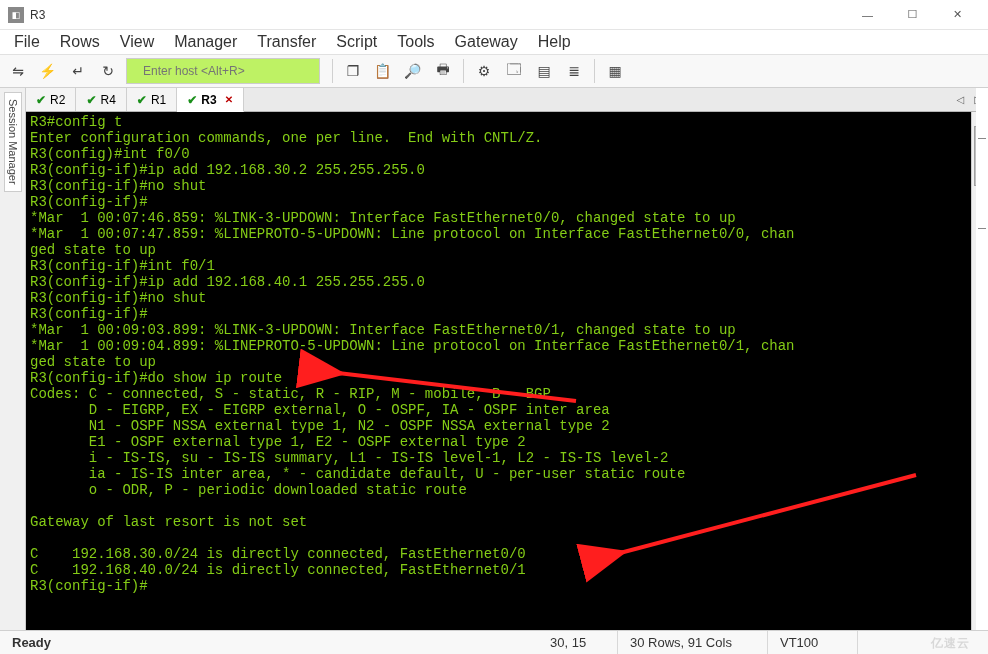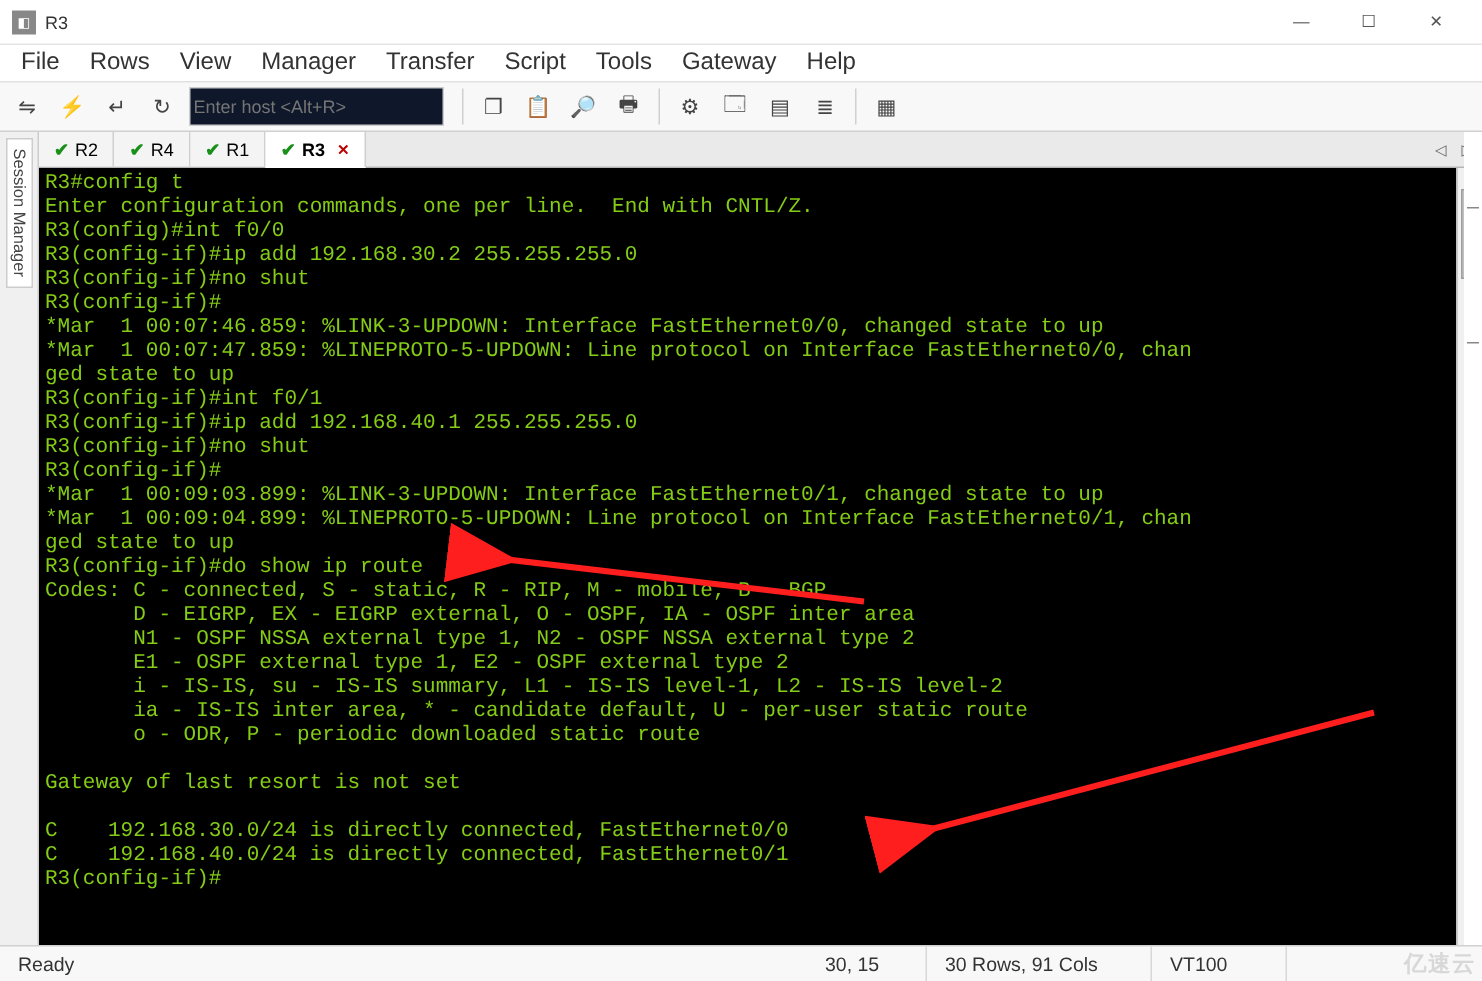--- a/index.html
+++ b/index.html
@@ -61,26 +61,26 @@
   .tool-btn {
     width: 28px; height: 28px;
     display: flex; align-items: center; justify-content: center;
     color: #444;
     cursor: pointer;
     font-size: 14px;
     border: 1px solid transparent;
   }
   .host-input {
     height: 26px;
-    width: 170px;
+    width: 194px;
     border: 1px solid #ccc;
     font-size: 12px;
-    padding: 2px 2px;
+    padding: 2px 16px;
     color: #777;
-    background: #0f172a;
+    background: #bef264;
     margin: 0 6px 0 2px;
   }
   .tool-sep {
     width: 1px;
     height: 24px;
     background: #d0d0d0;
     margin: 0 4px;
   }
 
   .body-row {
@@ -192,24 +192,24 @@
     background: #f8f8f8;
     border-top: 1px solid #d0d0d0;
     color: #333;
   }
   .statusbar .cell {
     padding: 0 12px;
     border-right: 1px solid #d8d8d8;
     height: 100%;
     display:flex; align-items:center;
   }
-  .statusbar .fill { flex:1; border-right:none; }
+  .statusbar .fill { flex:1; border-right:none;font-weight:bold; }
   .statusbar .watermark {
-    position:absolute; right:4px; bottom:2px;
-    color:#d8d8d8; font-size:15px; font-weight:bold;
+    position:absolute; right:18px; bottom:2px;
+    color:#d8d8d8; font-size:12px; font-weight:bold;
     letter-spacing:1px;
   }
 
   
   .annot {
     position: absolute;
     pointer-events: none;
   }
   .arrow-svg { overflow: visible; }
 

